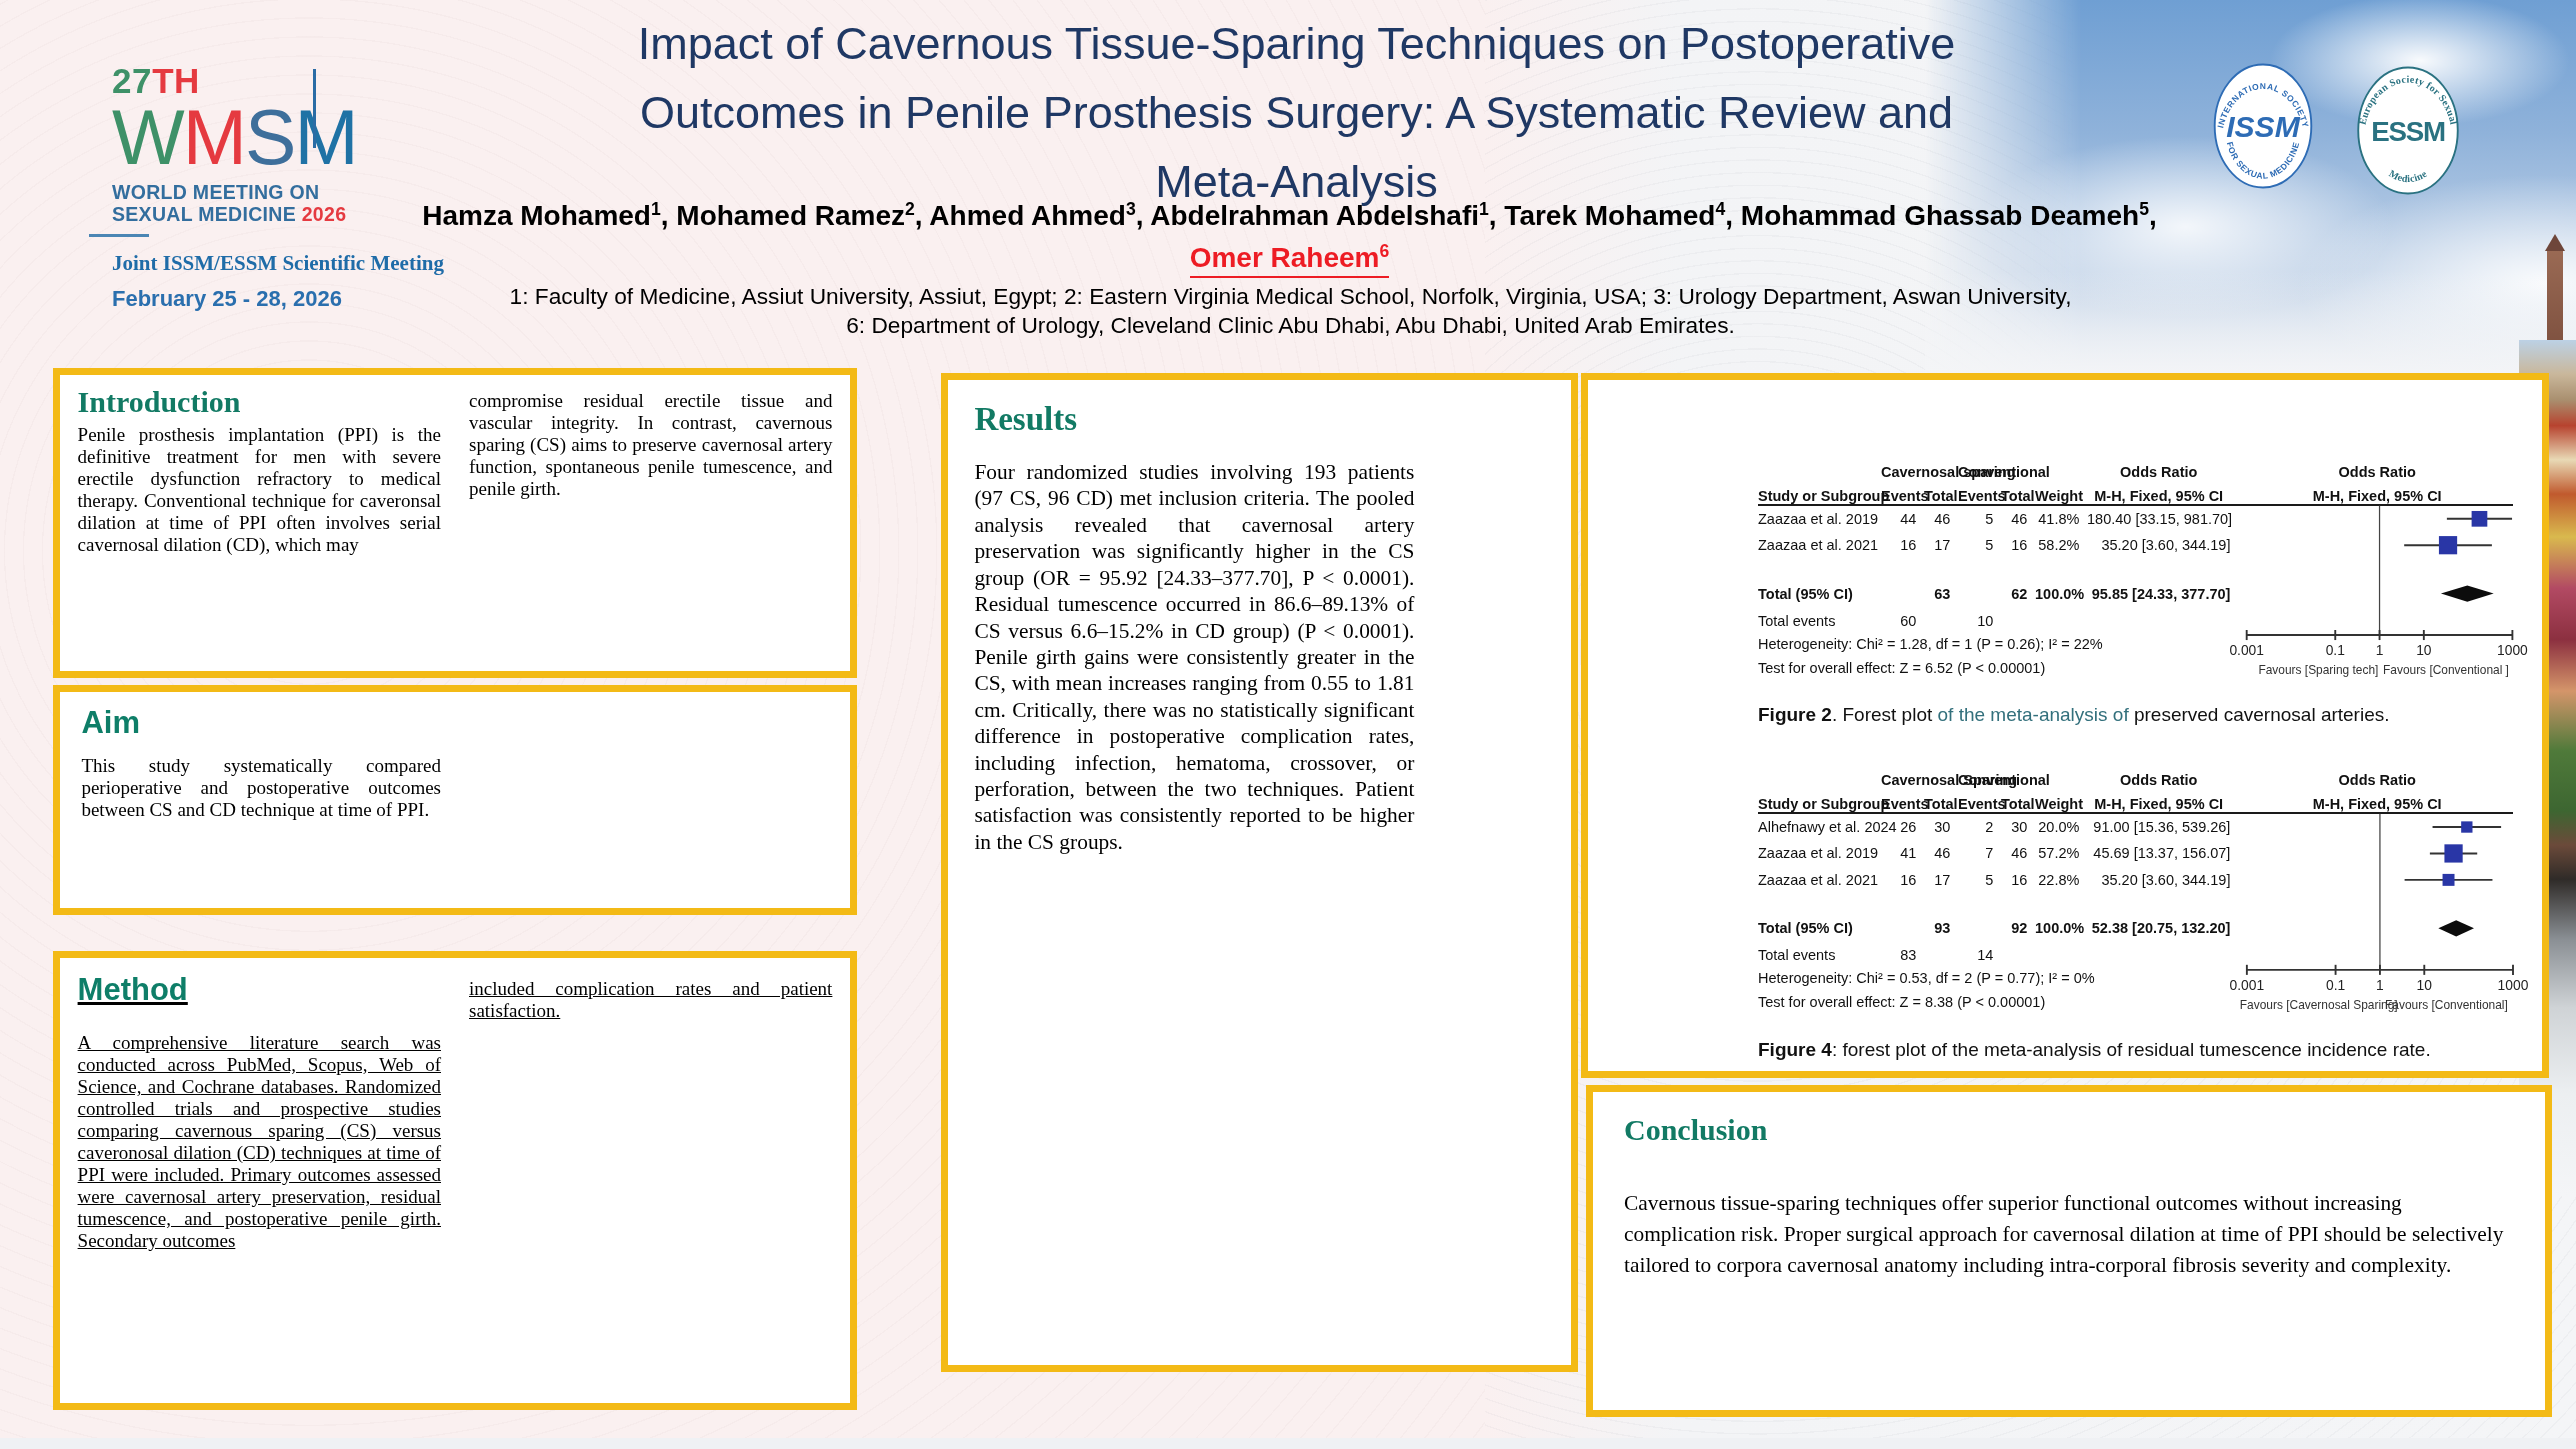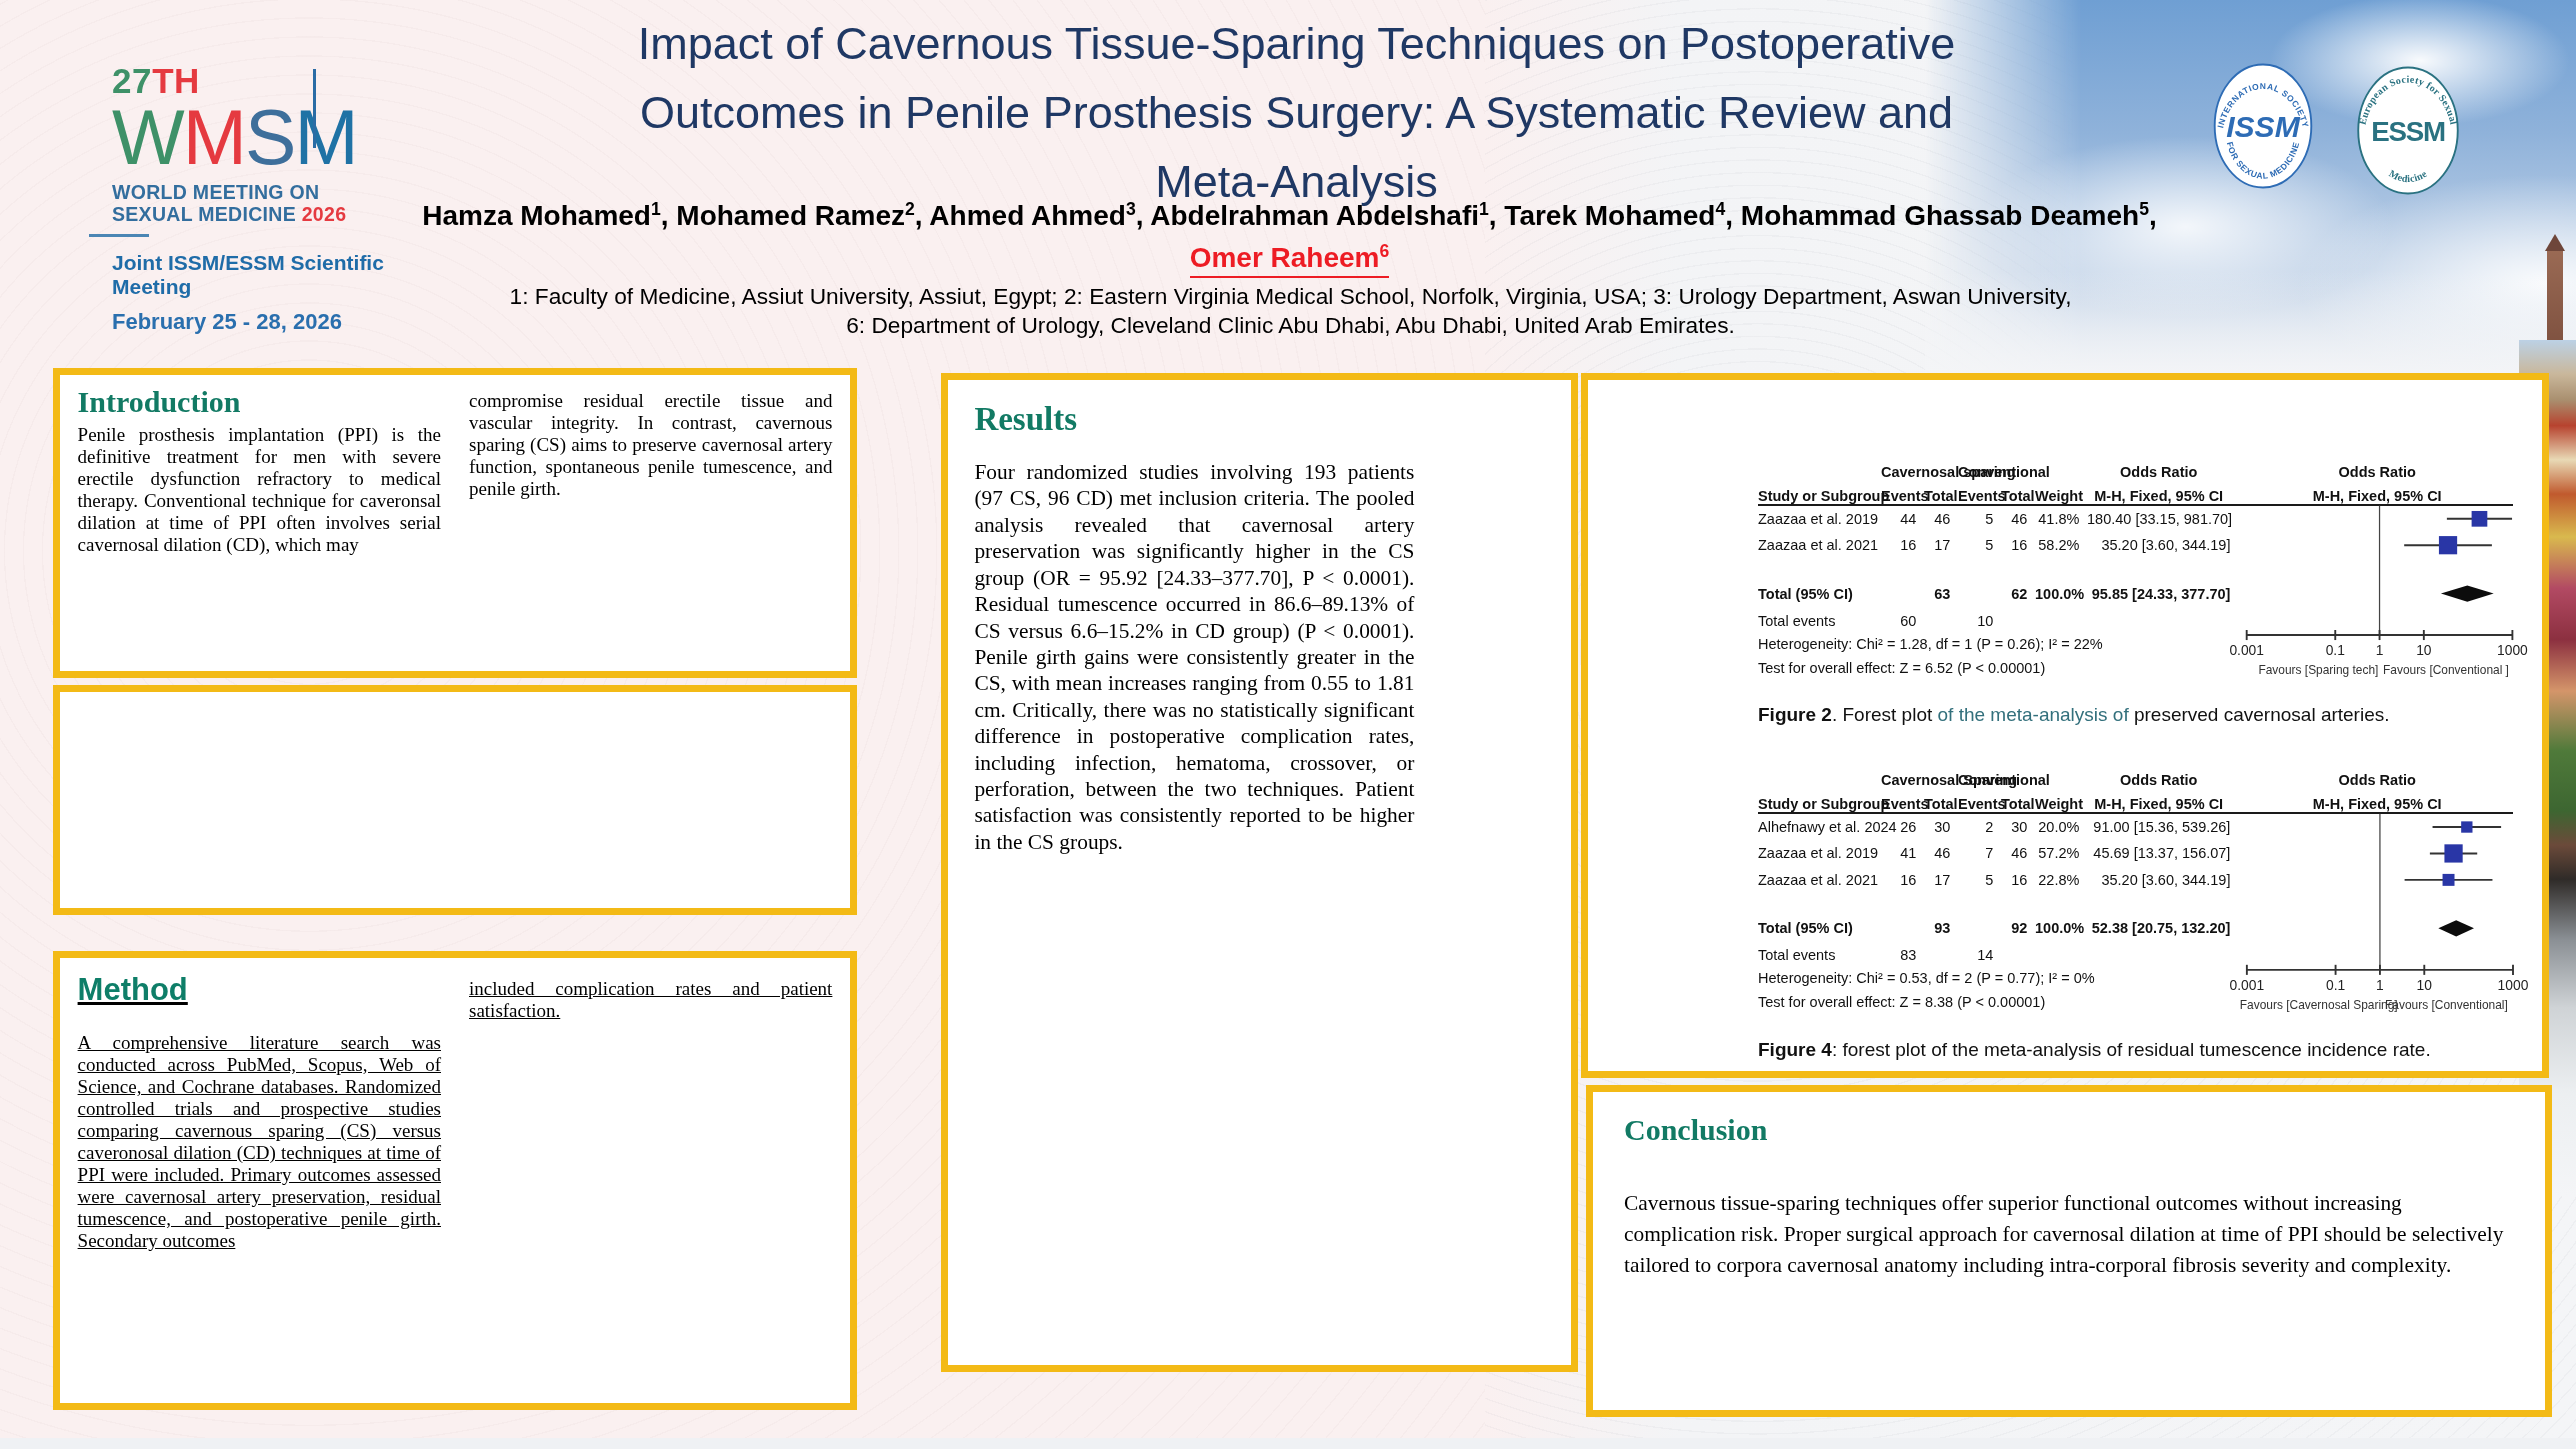--- a/index.html
+++ b/index.html
@@ -34,21 +34,21 @@
     border-right:10.7px solid transparent;border-bottom:17.6px solid #6e463a;}
   .footer-strip{position:absolute;left:0;top:1438px;width:2576px;height:11.3px;background:#EFF1F4;}
 
   
   .logo-block{position:absolute;left:112px;top:63px;width:352px;}
   .logo-27th{font-weight:bold;font-size:35px;letter-spacing:0.6px;line-height:1;}
   .logo-wmsm{font-weight:normal;font-size:77px;line-height:1.0;letter-spacing:-1.9px;margin-top:1.3px;}
   .logo-sub{font-weight:bold;font-size:19.5px;color:#336E9E;line-height:1.13;margin-top:5px;letter-spacing:0.3px;}
   .logo-divider{position:absolute;left:313px;top:69px;width:2.5px;height:79px;background:#2A6CA5;}
   .logo-rule{width:60px;height:2.5px;background:#4B86B4;margin:8.8px 0 0 -22.7px;}
-  .logo-meeting{font-weight:bold;font-size:21px;color:#1F6CA8;margin-top:14px;}
+  .logo-meeting{font-weight:bold;font-size:21px;color:#1F6CA8;margin-top:14px;font-family:Liberation Serif, serif;}
   .logo-dates{font-weight:bold;font-size:22px;color:#2A6FAE;margin-top:10px;}
 
   .title-block{position:absolute;left:403px;top:8.8px;width:1787px;text-align:center;
     font-weight:normal;font-size:45px;line-height:69px;color:#1F3864;}
   .authors-block{position:absolute;left:352px;top:199px;width:1875px;text-align:center;
     font-weight:bold;font-size:28px;color:#000;}
   .authors-block sup{font-size:17.6px;}
   .presenter-line{margin-top:8.8px;}
   .presenter{color:#ED1C24;display:inline-block;border-bottom:2.5px solid #ED1C24;padding-bottom:1.3px;}
   .affil-block{position:absolute;left:315px;top:282px;width:1951px;text-align:center;
@@ -166,20 +166,24 @@
         <div class="body-serif col-head-gap">Penile prosthesis implantation (PPI) is the definitive treatment for men with severe erectile dysfunction refractory to medical therapy. Conventional technique for caveronsal dilation at time of PPI often involves serial cavernosal dilation (CD), which may</div>
       </div>
       <div class="colR">
         <div class="body-serif">compromise residual erectile tissue and vascular integrity. In contrast, cavernous sparing (CS) aims to preserve cavernosal artery function, spontaneous penile tumescence, and penile girth.</div>
       </div>
     </div>
   </div>
 
   <div class="box" id="box-aim">
     <div class="twocol">
+      <div class="colL">
+        <div class="h-sans">Aim</div>
+        <div class="body-serif col-head-gap" style="margin-top:15px;">This study systematically compared perioperative and postoperative outcomes between CS and CD technique at time of PPI.</div>
+      </div>
       <div class="colR"></div>
     </div>
   </div>
 
   <div class="box" id="box-method">
     <div class="twocol">
       <div class="colL">
         <div class="h-sans">Method</div>
         <div class="body-serif" style="margin-top:25px;">A comprehensive literature search was conducted across PubMed, Scopus, Web of Science, and Cochrane databases. Randomized controlled trials and prospective studies comparing cavernous sparing (CS) versus caveronosal dilation (CD) techniques at time of PPI were included. Primary outcomes assessed were cavernosal artery preservation, residual tumescence, and postoperative penile girth. Secondary outcomes</div>
       </div>

